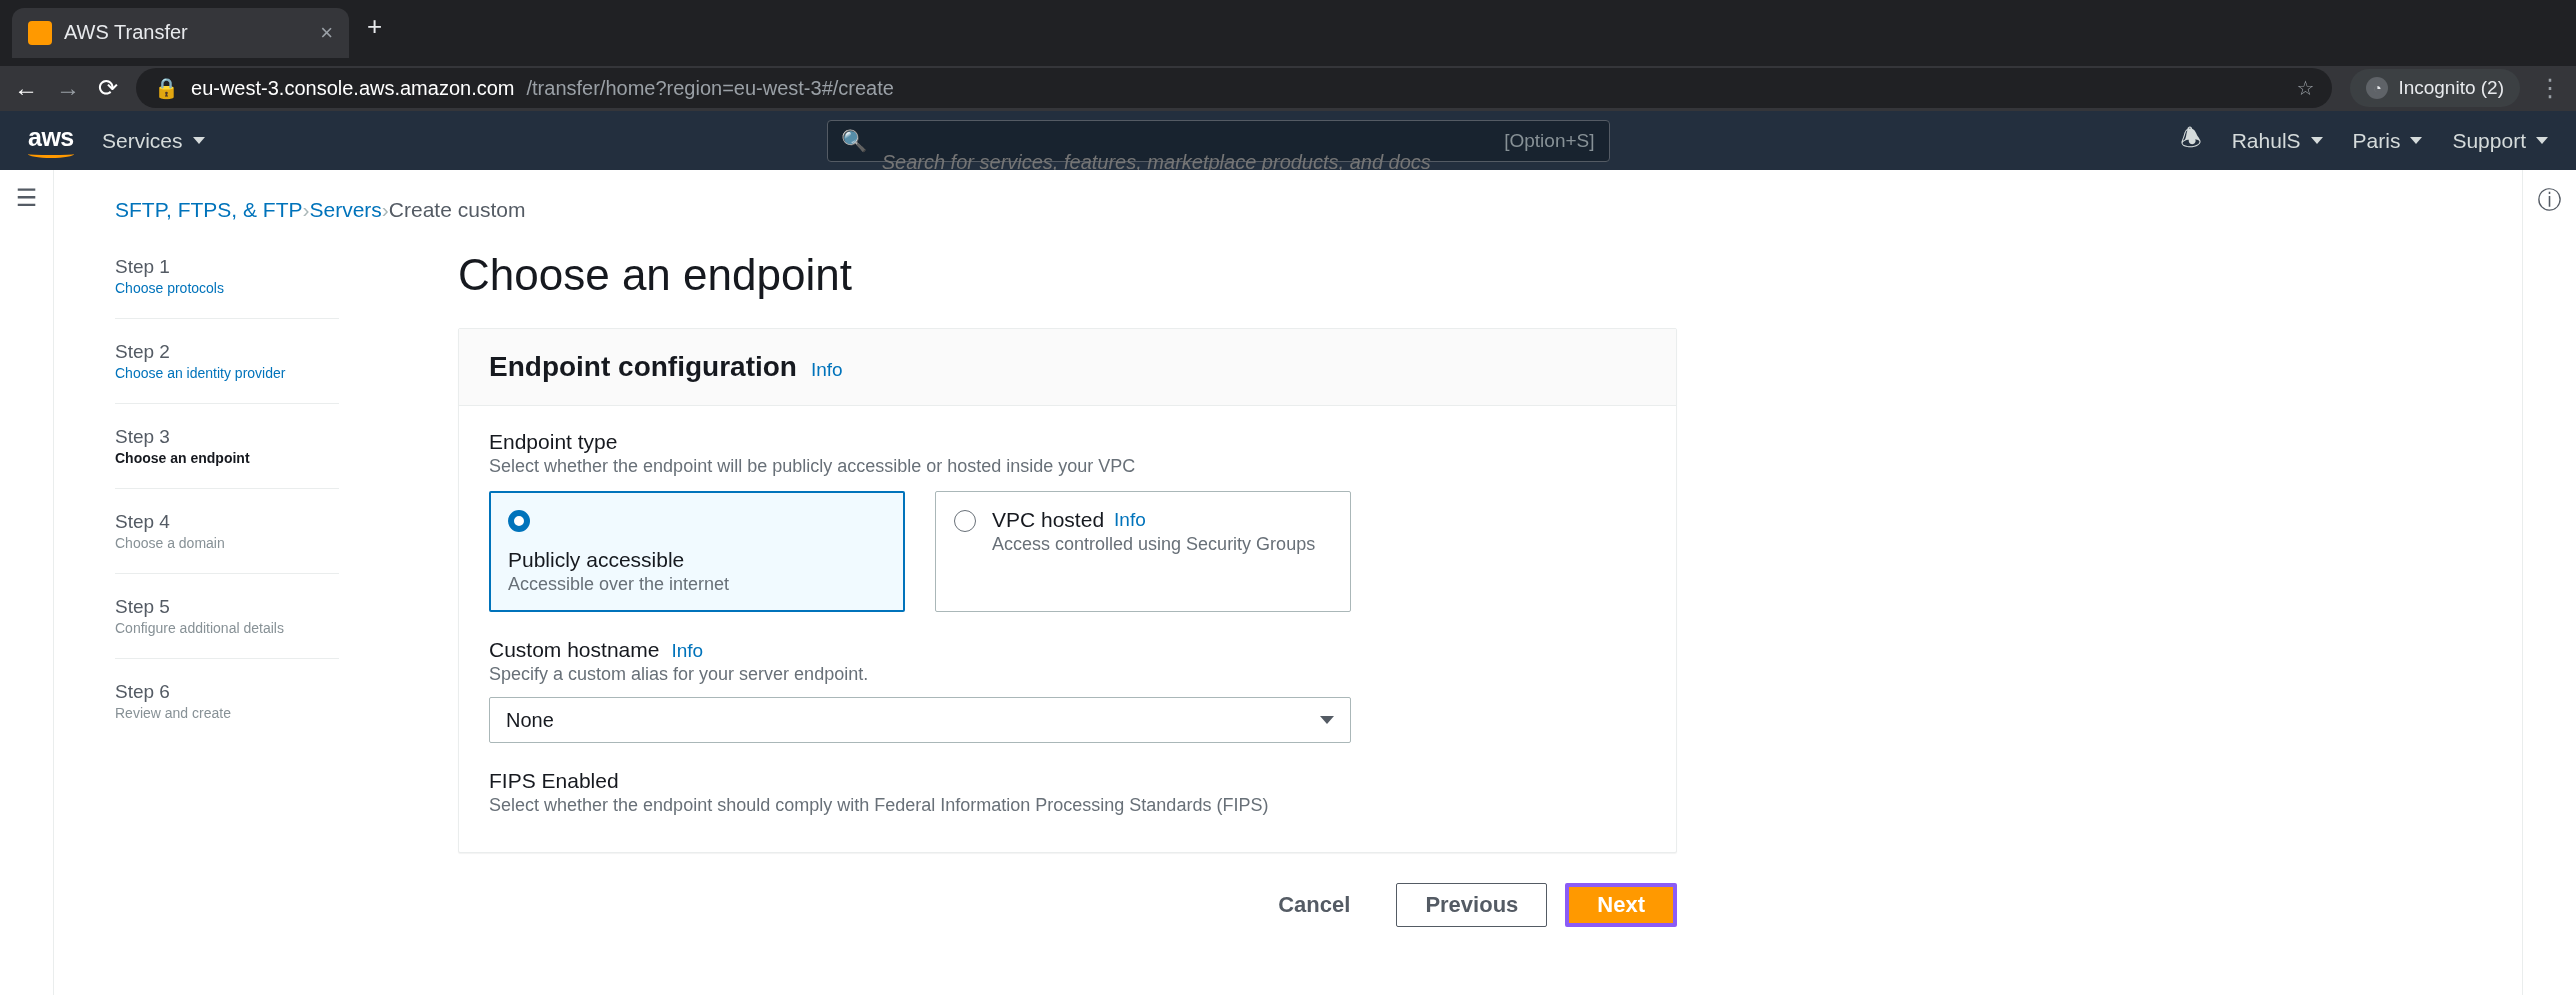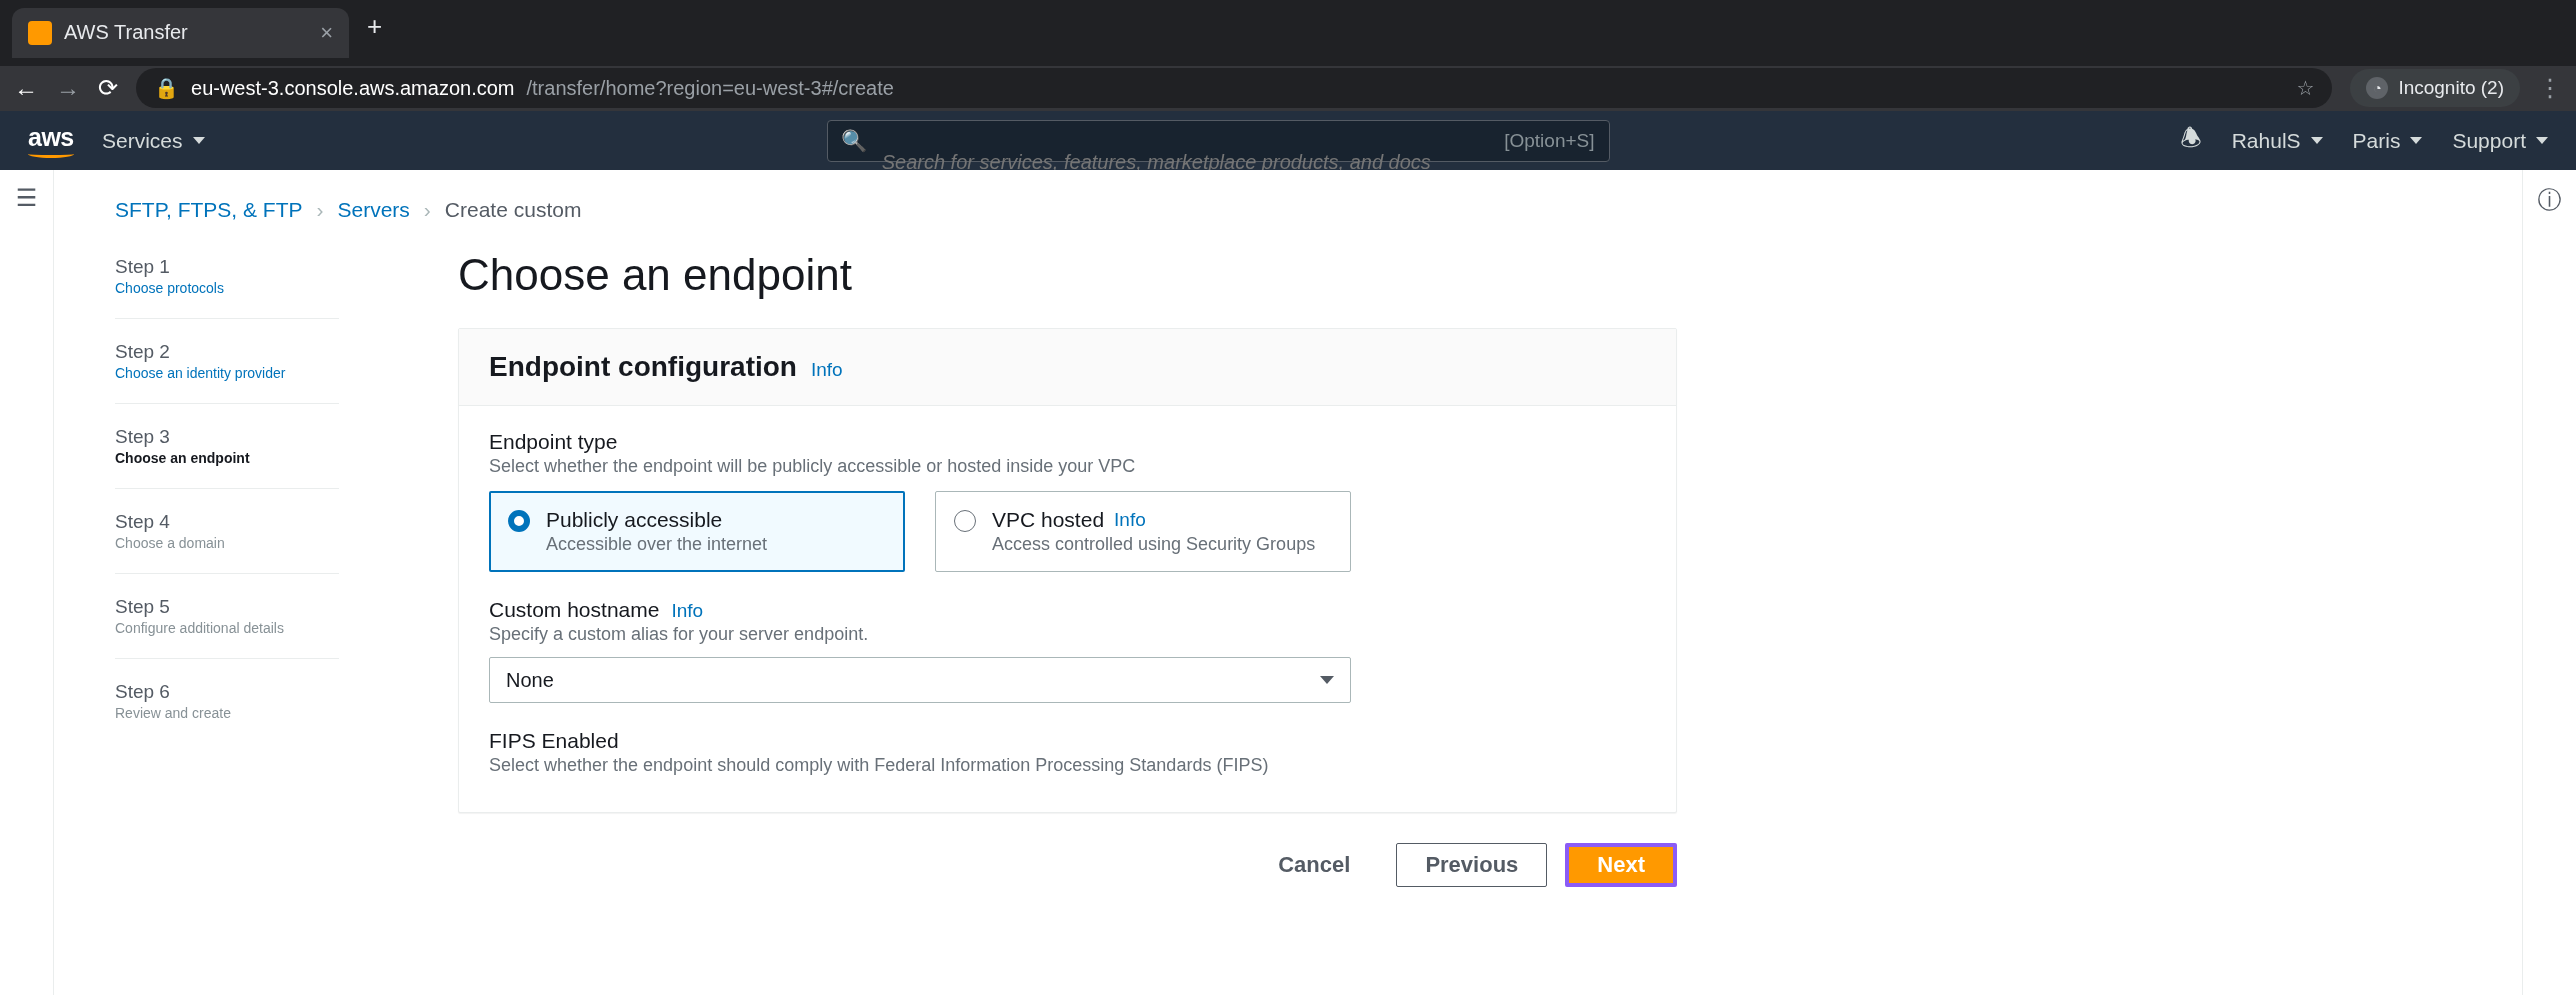--- a/index.html
+++ b/index.html
@@ -32,21 +32,21 @@
 .kbd { color:#879196; font-size:19px;}
 .aws-right { margin-left:auto; display:flex; align-items:center; gap:30px; }
 .bell-icon { font-size:24px; }
 
 
 .page-wrap { display:flex; height: calc(996px - 111px - 59px); }
 .left-rail { width:54px; background:#fff; border-right:1px solid #eaeded; padding-top:14px; text-align:center; color:#545b64; font-size:24px; }
 .content { flex:1; padding: 28px 50px 40px 61px; background:#fff; overflow:auto; position:relative; }
 .right-rail { width:54px; background:#fff; border-left:1px solid #eaeded; padding-top:14px; text-align:center; color:#545b64; font-size:24px; }
 
-.breadcrumb { display:flex; align-items:center; gap:14px; font-size:21px; color:#545b64; }
+.breadcrumb { display:flex; align-items:center; font-size:21px; color:#545b64; }
 .breadcrumb a { color:#0073bb; text-decoration:none; }
 .breadcrumb .sep { color:#aab7b8; }
 
 .main-cols { display:flex; gap:119px; margin-top:28px; align-items:flex-start; }
 
 
 .steps { width:224px; }
 .step { padding: 22px 0; border-bottom:1px solid #eaeded; }
 .step:first-child { padding-top:6px; }
 .step-label { font-size:19px; color:#545b64; margin-bottom:2px; }
@@ -62,21 +62,21 @@
 .card-head h2 { font-size: 28px; font-weight:700; color:#16191f; }
 .info-link { color:#0073bb; font-size:19px; cursor:pointer; }
 .card-body { padding: 24px 30px 30px 30px; }
 
 .field { margin-bottom:26px; }
 .field-label { font-size:21px; color:#16191f; font-weight:400; display:flex; align-items:baseline; gap:12px; }
 .field-desc { font-size:18px; color:#687078; margin-top:2px; }
 
 .radio-row { display:flex; gap:30px; margin-top:14px; }
 .radio-card { border:1px solid #aab7b8; border-radius:2px; padding:16px 18px; width:416px; display:flex; gap:16px; cursor:pointer; }
-.radio-card.selected { border:2px solid #0073bb; background:#f1faff; padding:15px 17px; }
+.radio-card.selected { border:2px solid #0073bb; background:#f1faff; padding:15px 17px;flex-direction:column; }
 .radio-dot { width:22px; height:22px; border:1px solid #687078; border-radius:50%; margin-top:2px; flex-shrink:0; position:relative; }
 .radio-card.selected .radio-dot { border:6px solid #0073bb; background:#fff; }
 .radio-title { font-size:21px; color:#16191f; display:flex; align-items:center; gap:10px; }
 .radio-sub { font-size:18px; color:#687078; margin-top:2px; }
 
 .select { border:1px solid #aab7b8; border-radius:2px; height:46px; width:862px; display:flex; align-items:center; padding:0 16px; justify-content:space-between; font-size:20px; color:#16191f; cursor:pointer; margin-top:12px; }
 .select .caret2 { border-left:7px solid transparent; border-right:7px solid transparent; border-top:8px solid #545b64; }
 
 .check-row { display:flex; align-items:center; gap:14px; margin-top:12px; }
 .checkbox { width:22px; height:22px; border:1px solid #aab7b8; background:#eaeded; }

